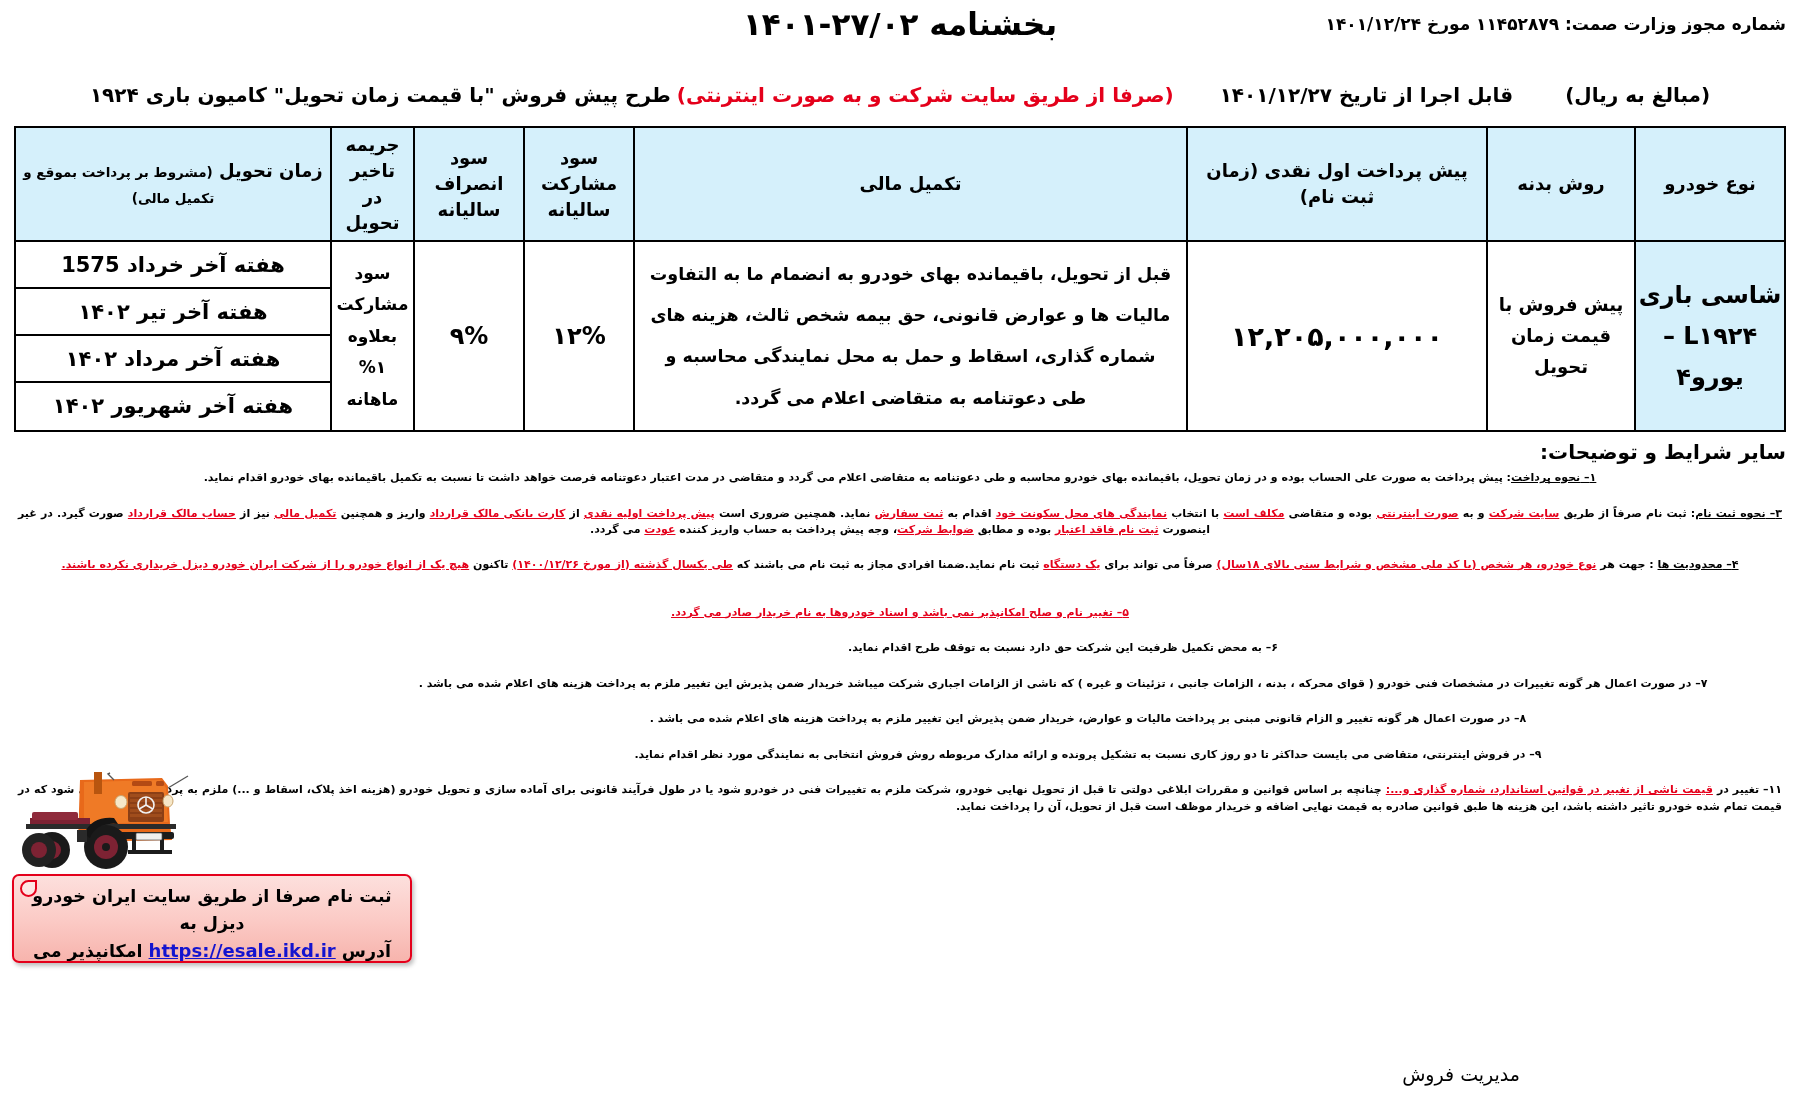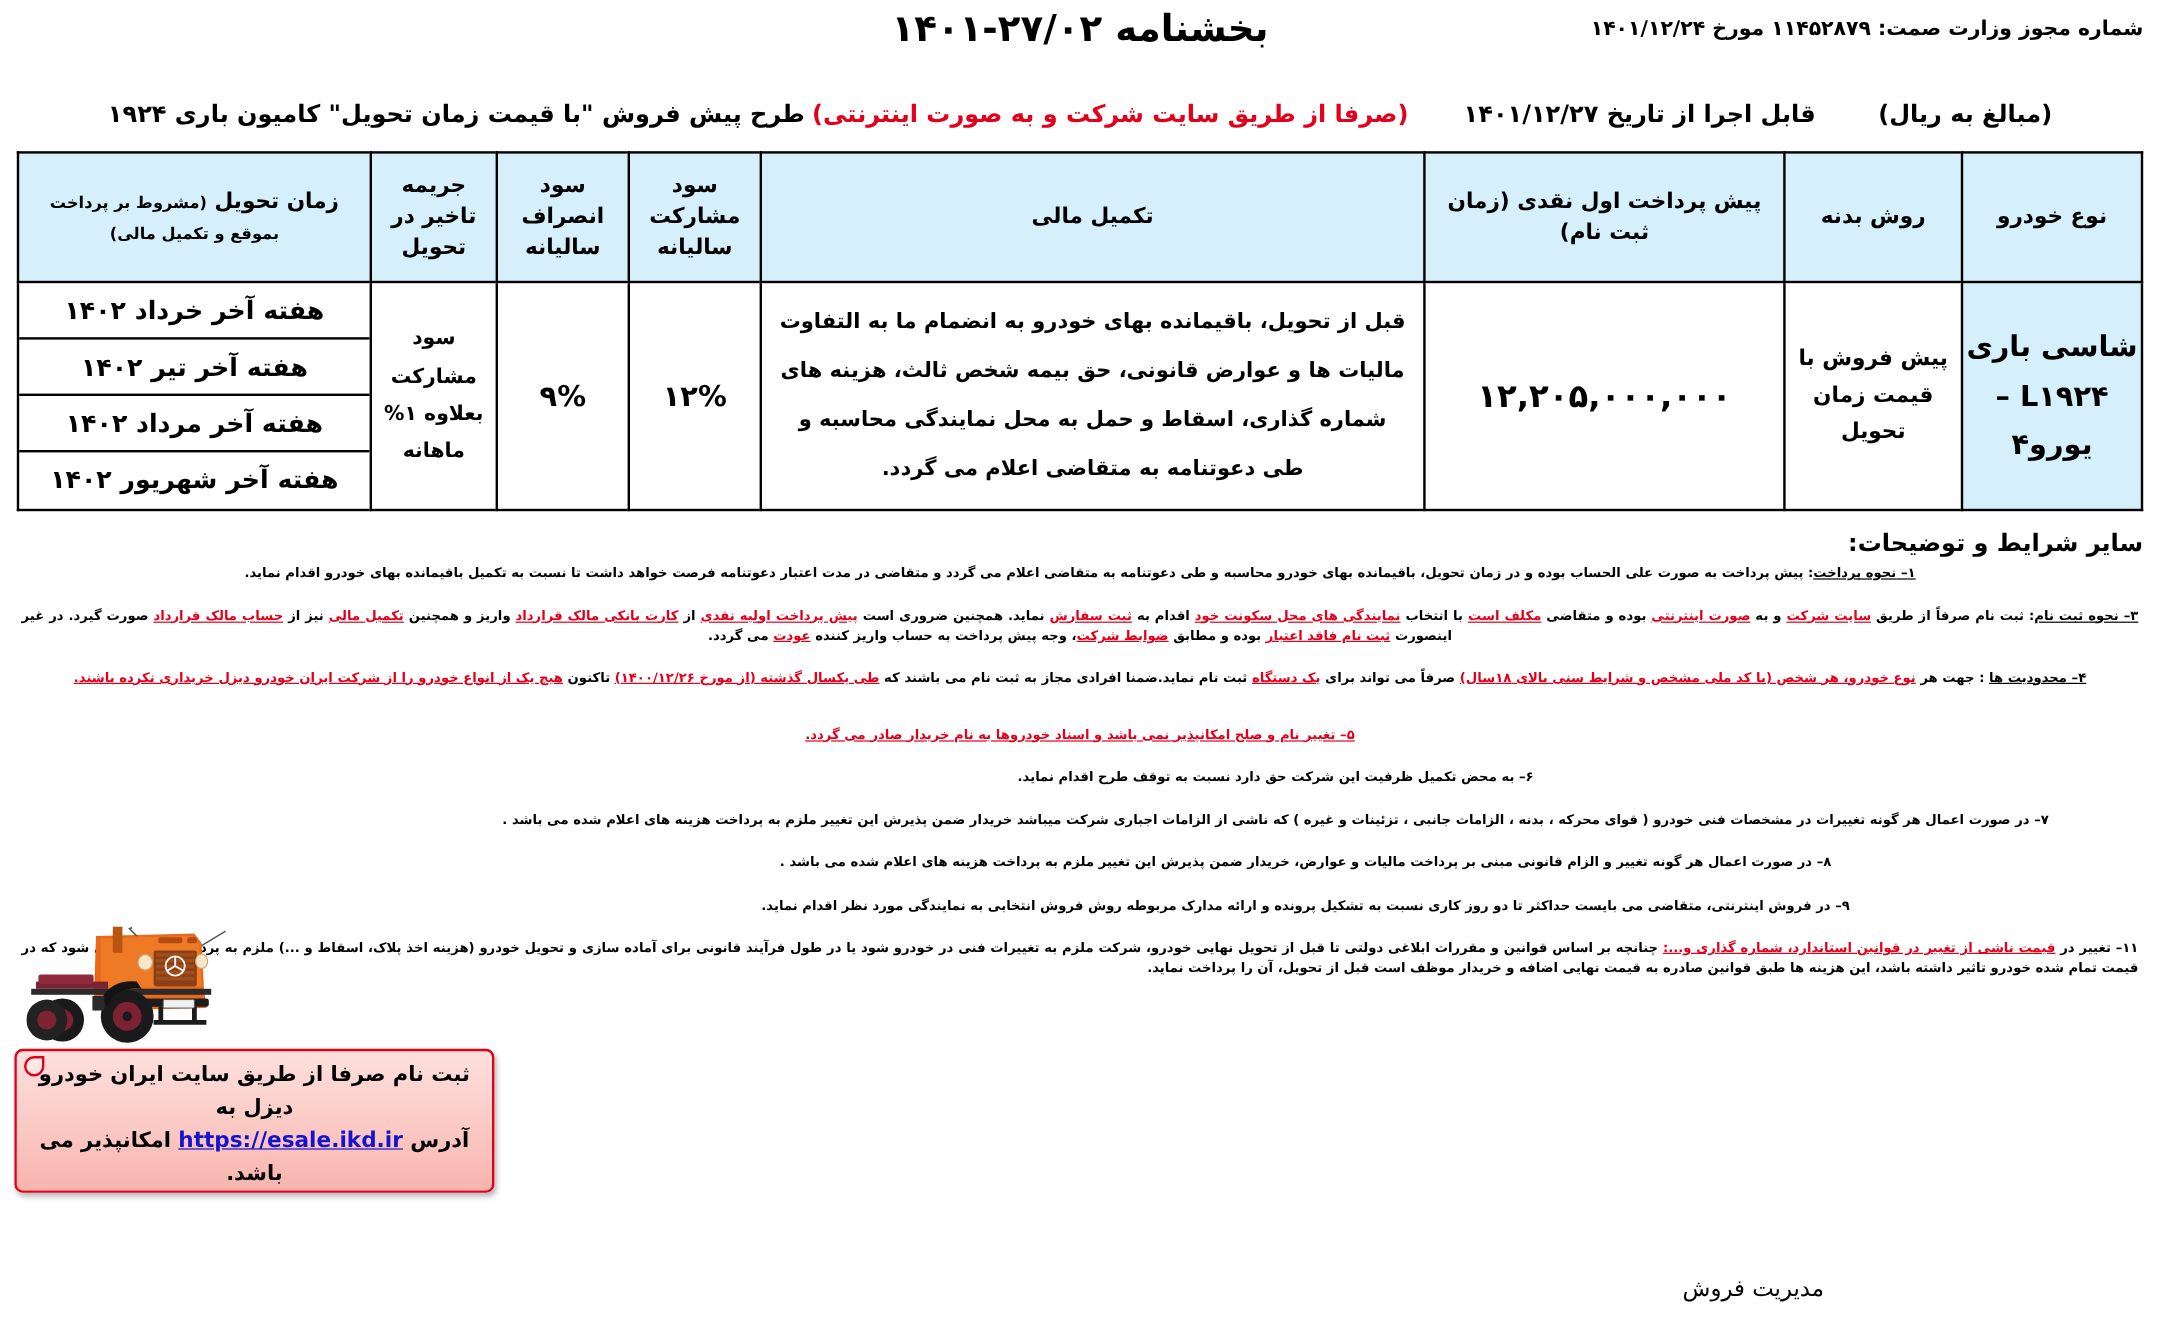--- a/index.html
+++ b/index.html
@@ -162,21 +162,21 @@
     width: 262px;
     height: 108px;
   }
 
   
   .contact-box {
     position: absolute;
     left: 12px;
     top: 874px;
     width: 400px;
-    height: 120px;
+    height: 89px;
     border: 2.5px solid #e4001b;
     border-radius: 7px;
     background: linear-gradient(180deg, #fde0dd 0%, #fbc9c4 55%, #f7b4ad 100%);
     box-shadow: 2px 3px 4px rgba(0,0,0,0.25);
     padding: 7px 12px 6px 12px;
     text-align: center;
     overflow: hidden;
   }
   .contact-line1 {
     font-size: 17.5px;
@@ -234,42 +234,42 @@
 
 <table class="main-table">
   <thead>
     <tr>
       <th style="width:150px">نوع خودرو</th>
       <th style="width:148px">روش بدنه</th>
       <th style="width:300px">پیش پرداخت اول نقدی (زمان ثبت نام)</th>
       <th style="width:553px">تکمیل مالی</th>
       <th style="width:110px">سود مشارکت سالیانه</th>
       <th style="width:110px">سود انصراف سالیانه</th>
-      <th style="width:105px">جریمه تاخیر در تحویل</th>
+      <th style="width:83px">جریمه تاخیر در تحویل</th>
       <th class="h-delivery-time">
         <span>زمان تحویل</span>
         <span class="small">(مشروط بر پرداخت بموقع و تکمیل مالی)</span>
       </th>
     </tr>
   </thead>
   <tbody>
     <tr style="height:190px">
       <td class="c-vehicle">
         <div>شاسی باری</div>
         <div>L۱۹۲۴ – یورو۴</div>
       </td>
       <td class="c-method">پیش فروش با قیمت زمان تحویل</td>
       <td class="c-price">۱۲,۲۰۵,۰۰۰,۰۰۰</td>
       <td class="c-financial">قبل از تحویل، باقیمانده بهای خودرو به انضمام ما به التفاوت مالیات ها و عوارض قانونی، حق بیمه شخص ثالث، هزینه های شماره گذاری، اسقاط و حمل به محل نمایندگی محاسبه و طی دعوتنامه به متقاضی اعلام می گردد.</td>
       <td class="c-profit">۱۲%</td>
       <td class="c-cancel">۹%</td>
       <td class="c-penalty">سود مشارکت بعلاوه ۱% ماهانه</td>
       <td class="c-delivery-stack">
         <div class="delivery-list">
-          <div class="delivery-item">هفته آخر خرداد ۱۴۰۲</div>
+          <div class="delivery-item">هفته آخر خرداد 1575</div>
           <div class="delivery-item">هفته آخر تیر ۱۴۰۲</div>
           <div class="delivery-item">هفته آخر مرداد ۱۴۰۲</div>
           <div class="delivery-item">هفته آخر شهریور ۱۴۰۲</div>
         </div>
       </td>
     </tr>
   </tbody>
 </table>
 
 <div class="conditions-title">سایر شرایط و توضیحات:</div>

